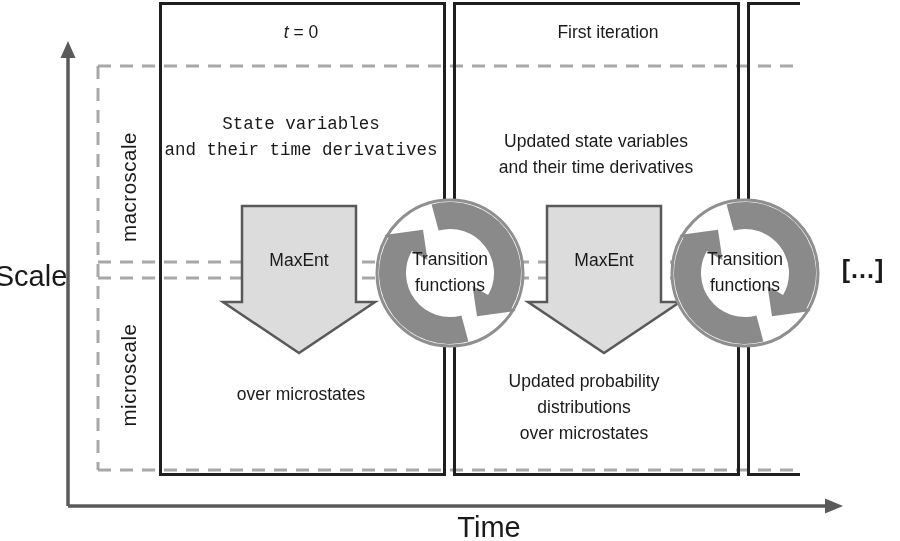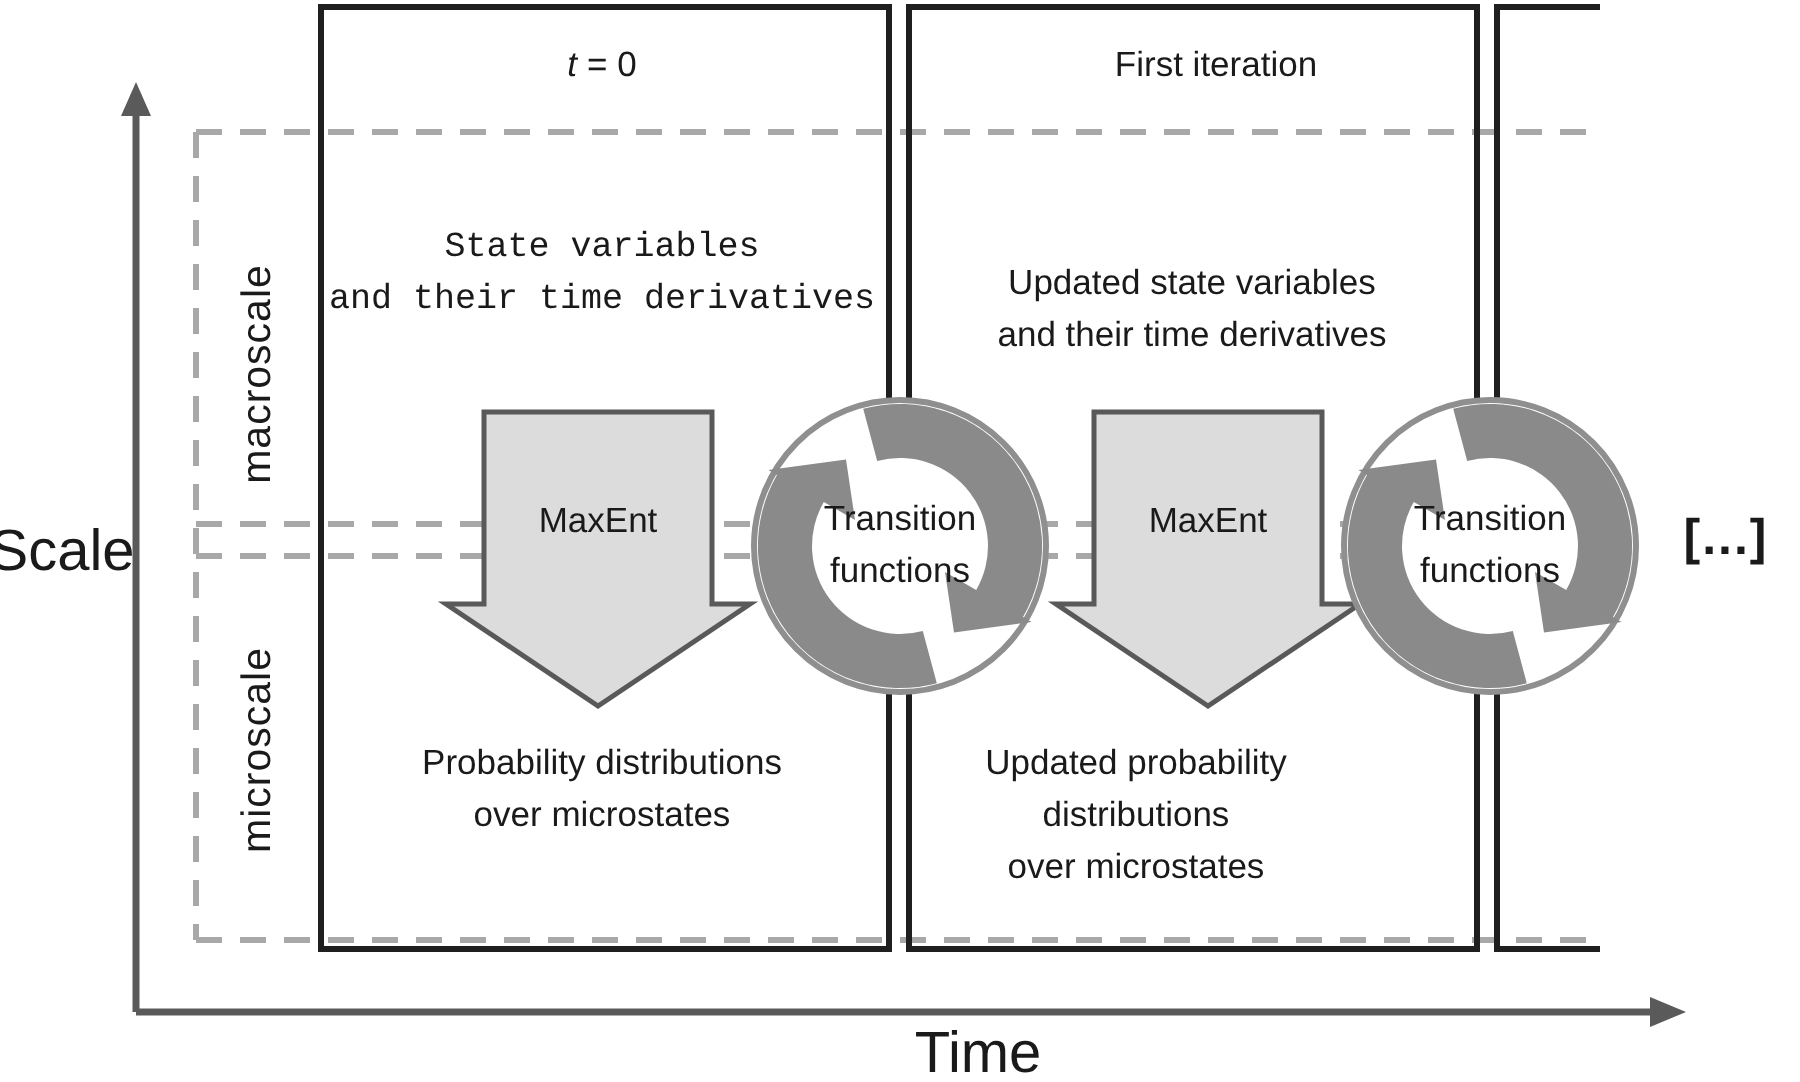--- a/index.html
+++ b/index.html
@@ -81,32 +81,31 @@
   <div class="t rot" style="left:129px; top:375px;">microscale</div>
 
   <div class="t" style="left:301px; top:32px;">
     <div><span class="it">t</span><span class="eq">= 0</span></div>
   </div>
   <div class="t" style="left:301px; top:137px;font-family:Liberation Mono, monospace;">
     <div>State variables</div>
     <div>and their time derivatives</div>
   </div>
   <div class="t" style="left:301px; top:394px;">
-    <div>Probability distributions</div>
     <div>over microstates</div>
   </div>
 
   <div class="t" style="left:608px; top:32px;">
     <div>First iteration</div>
   </div>
   <div class="t" style="left:596px; top:137px;margin-top:17px;">
     <div>Updated state variables</div>
     <div>and their time derivatives</div>
   </div>
-  <div class="t" style="left:568px; top:407px;">
+  <div class="t" style="left:584px; top:407px;">
     <div>Updated probability</div>
     <div>distributions</div>
     <div>over microstates</div>
   </div>
 
   <div class="t" style="left:299px; top:260px;">MaxEnt</div>
   <div class="t" style="left:604px; top:260px;">MaxEnt</div>
 
   <div class="t" style="left:450px; top:272px;">
     <div>Transition</div>

